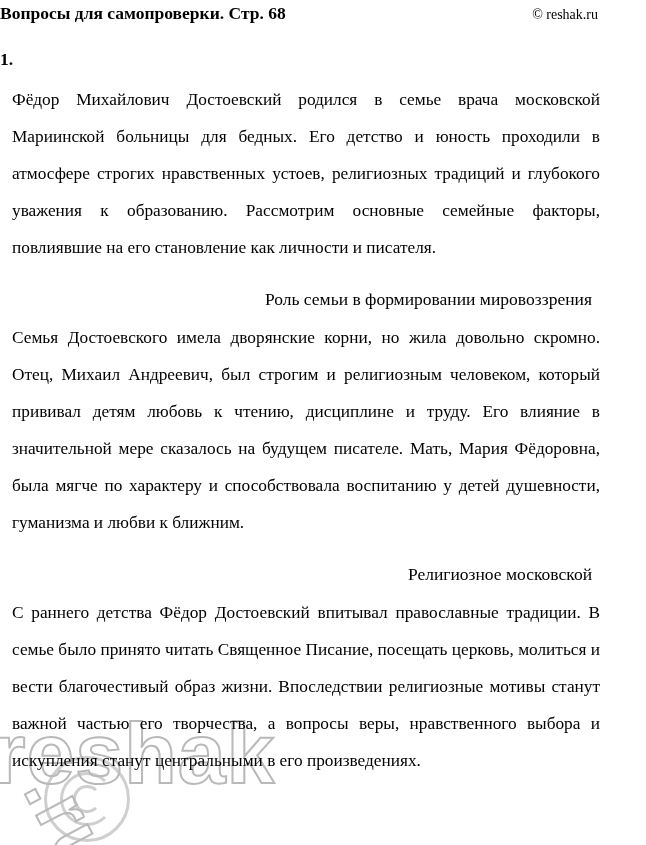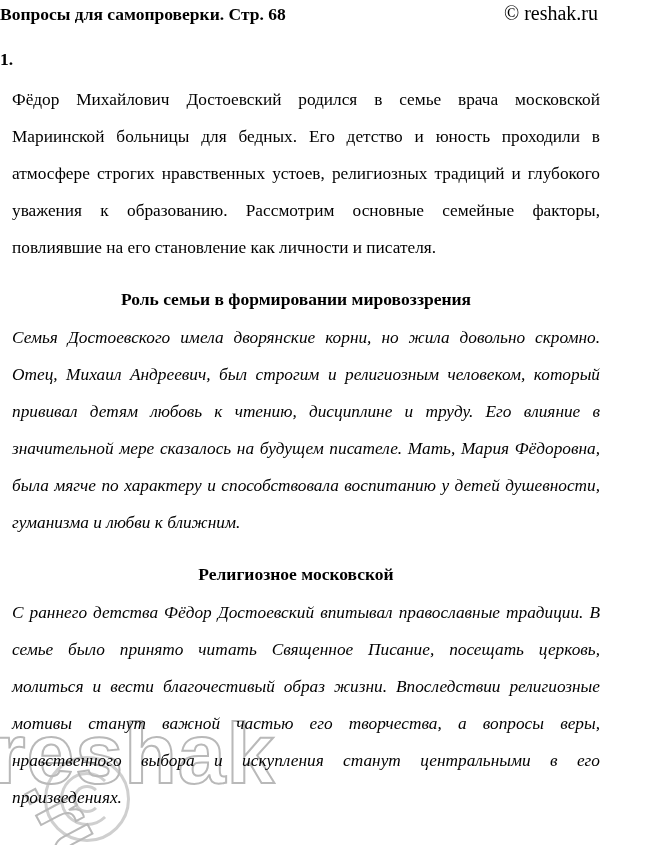--- a/index.html
+++ b/index.html
@@ -105,21 +105,21 @@
     padding: 2px 0 0 0;
     height: 26px;
   }
   .doc-title {
     font-size: 17.5px;
     font-weight: bold;
     line-height: 22px;
     white-space: nowrap;
   }
   .site-credit {
-    font-size: 20px;
+    font-size: 14px;
     font-weight: normal;
     line-height: 22px;
     white-space: nowrap;
     padding-right: 2px;
   }
 
   
   .q-number {
     font-size: 17.5px;
     font-weight: bold;
@@ -130,29 +130,29 @@
 
   p.body-text {
     font-size: 17.3px;
     line-height: 37px;
     text-align: justify;
     text-justify: inter-word;
     margin: 11px 0 0 12px;
     padding: 0;
     hyphens: none;
   }
-  p.body-text.tight-top { margin-top: 8px; font-style: italic; }
+  p.body-text.tight-top { margin-top: 8px; }
 
   h3.subhead {
     font-size: 17.5px;
-    font-weight: bold;
+    font-weight: normal;
     line-height: 24px;
     margin: 21px 8px 0 0;
     padding: 0;
-    text-align: center;
+    text-align: right;
   }
 </style>
 </head>
 <body>
 
 <div class="watermark-layer">
   <div class="wm-copy"></div>
   <div class="wm-word">reshak</div>
   <div class="wm-ru">.ru</div>
 </div>

